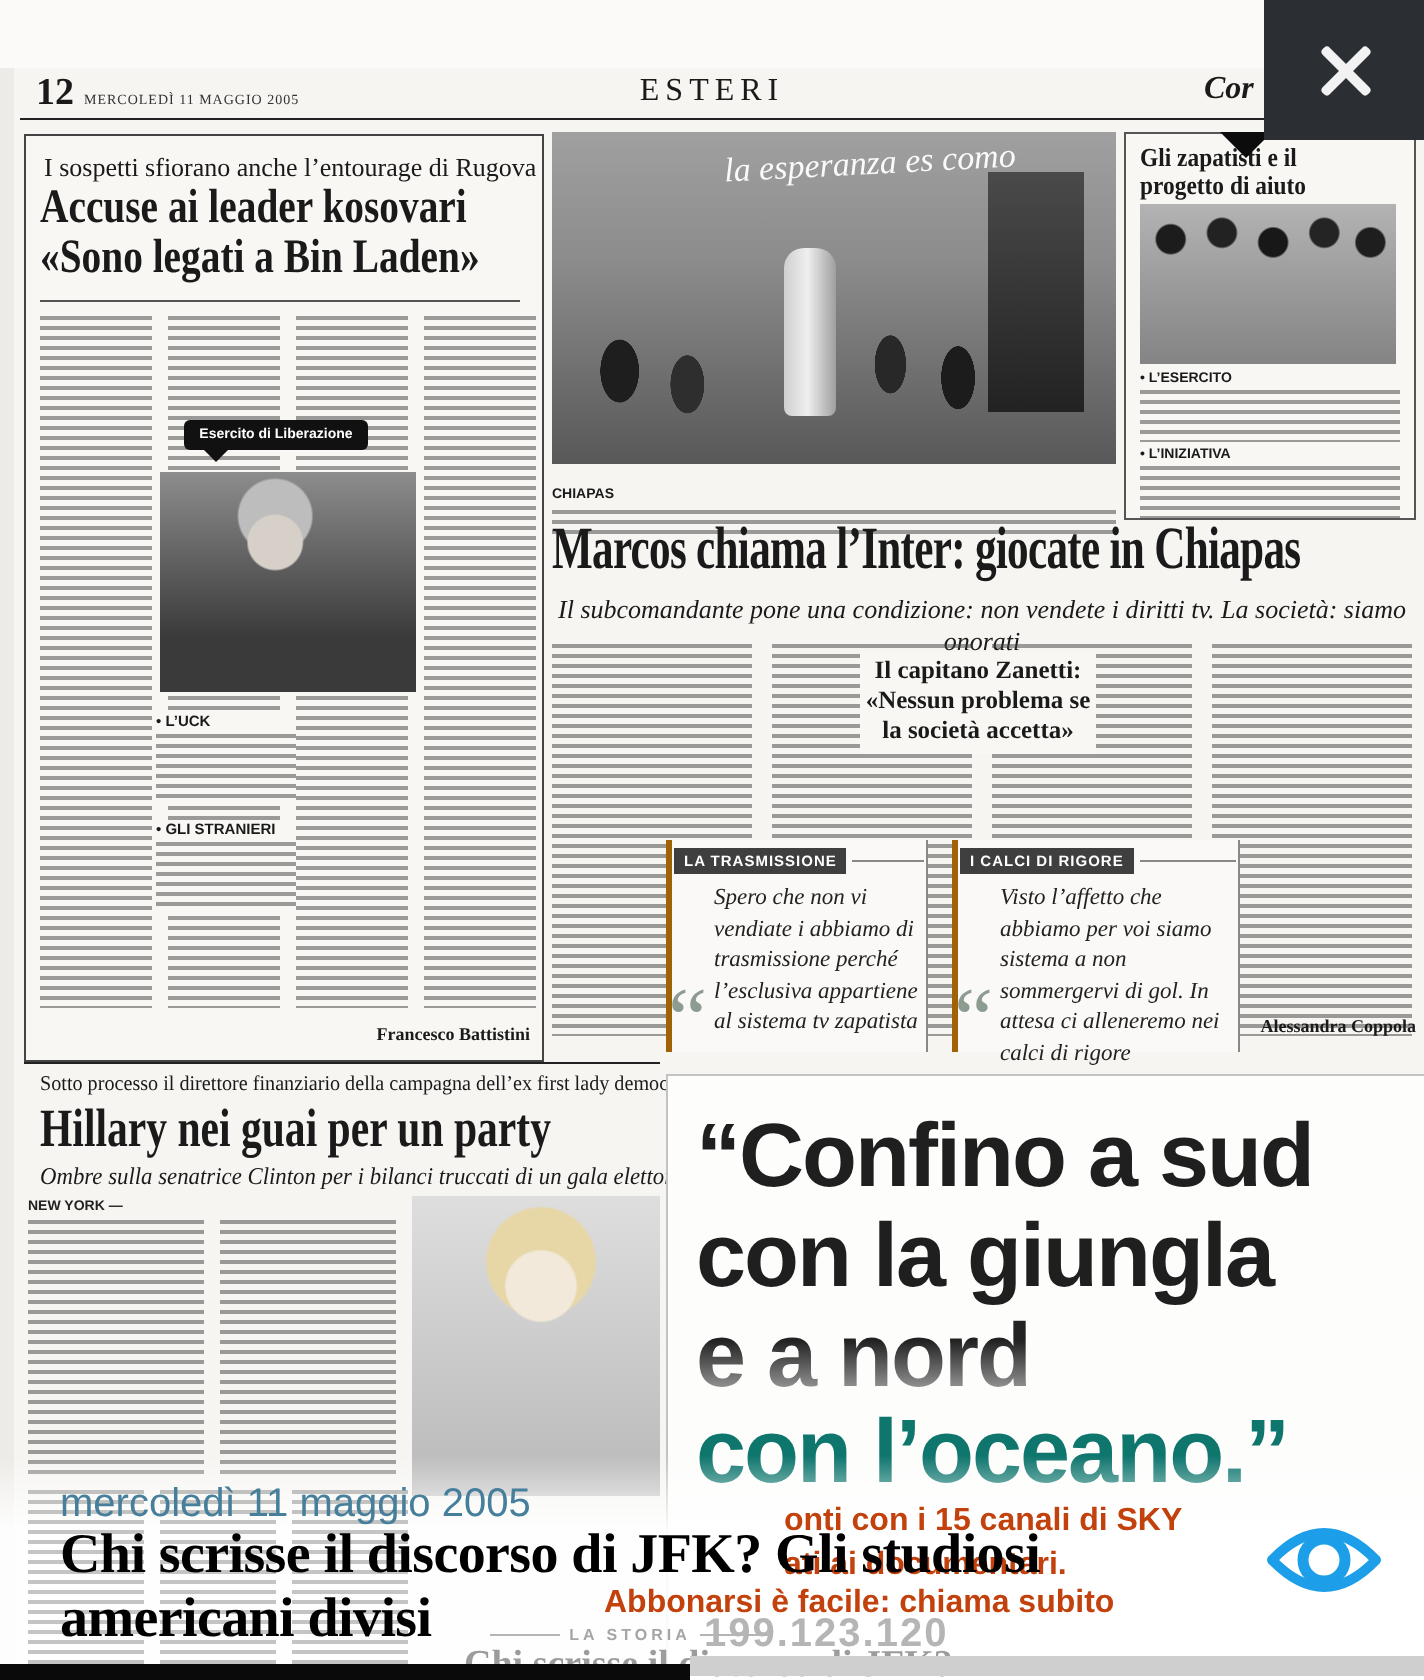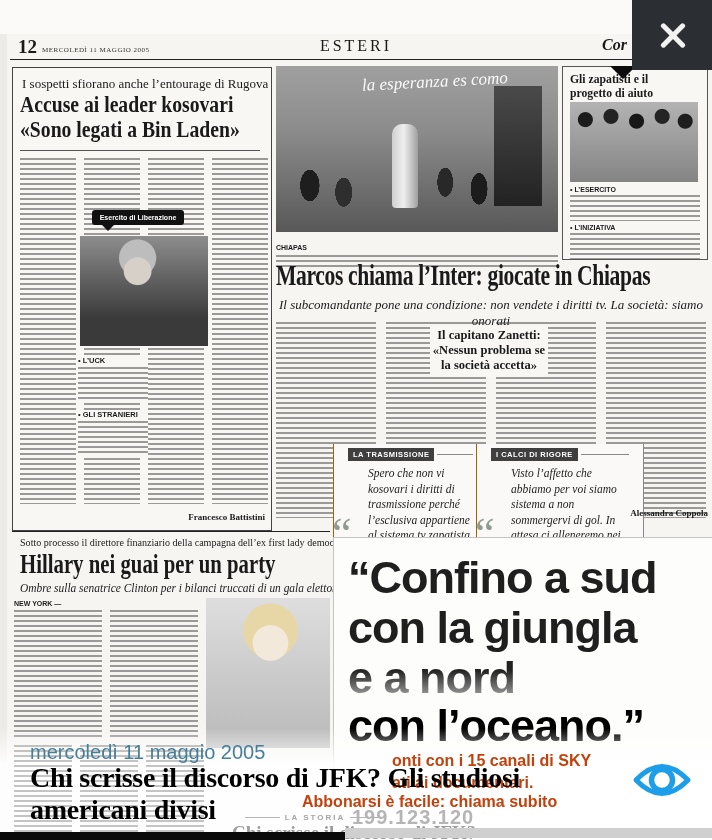--- a/index.html
+++ b/index.html
@@ -72,21 +72,21 @@
   .sbul .dot:before{content:"• ";}
   .sbul .gk{height:26px;margin-top:2px;}
 
   
   .mhead{left:276px;top:258px;font:bold 30px "Liberation Serif",serif;letter-spacing:-.5px;
          transform:scaleX(.72);transform-origin:left top;white-space:nowrap;}
   .msub{left:276px;top:297px;width:430px;text-align:center;font:italic 13px "Liberation Serif",serif;}
   .mcol{top:322px;width:100px;height:196px;}
   .minset{left:430px;top:326px;width:118px;background:#f8f7f4;text-align:center;
           font:bold 12.5px "Liberation Serif",serif;line-height:1.2;padding:2px 0 4px;}
-  .qbox{top:444px;height:98px;background:#faf9f7;border-left:1px solid #a16207;border-right:1px solid #888;padding:4px 14px;}
+  .qbox{top:420px;height:98px;background:#faf9f7;border-left:3px solid #a16207;border-right:1px solid #888;padding:4px 1px;}
   .qb1{left:333px;width:125px;}
   .qb2{left:476px;width:138px;}
   .qlabel-row{display:flex;align-items:center;}
   .qlabel{background:#3f3f3f;color:#fff;font:bold 7.5px "Liberation Sans",sans-serif;
           padding:2px 5px;letter-spacing:.5px;white-space:nowrap;}
   .qline{flex:1;height:1px;background:#888;margin-left:3px;}
   .qtext{position:relative;margin-top:5px;padding-left:20px;font:italic 11.5px "Liberation Serif",serif;line-height:1.35;color:#222;}
   .qmark{position:absolute;left:-2px;bottom:-6px;font:44px "Liberation Serif",serif;color:#8d9b90;line-height:1;}
   .mbyline{left:608px;top:508px;width:100px;text-align:right;font:bold 9px "Liberation Serif",serif;}
 
@@ -103,21 +103,21 @@
   .hphoto{left:206px;top:598px;width:124px;height:150px;
      background:radial-gradient(circle at 52% 30%, #f2e9da 0 14%, rgba(0,0,0,0) 15%),
                 radial-gradient(circle at 52% 22%, #e7d6a6 0 20%, rgba(0,0,0,0) 21%),
                 linear-gradient(#dedede,#b9b9b9);}
 
   
   .adbox{left:333px;top:537px;width:379px;height:303px;background:#fdfdfc;border:1px solid #c3c3c3;border-right:none;}
   .adq{left:348px;width:360px;font:bold 45px "Liberation Sans",sans-serif;letter-spacing:-1px;white-space:nowrap;}
   .adq1,.adq2{color:#1f1f1f;}
   .adq3{background:linear-gradient(#222 35%,#a8a8a8 90%);-webkit-background-clip:text;background-clip:text;color:transparent;}
-  .adq4{color:#000000;}
+  .adq4{color:#0f766e;}
 
   
   .fade-layer{z-index:6;}
   .adcopy{font:bold 16px "Liberation Sans",sans-serif;color:#c2410c;white-space:nowrap;}
   .adphone{font:bold 20px "Liberation Sans",sans-serif;color:#b5b5b5;letter-spacing:1px;}
   .bn-label{left:240px;top:813px;width:150px;display:flex;align-items:center;color:#a5a5a5;
             font:bold 8px "Liberation Sans",sans-serif;letter-spacing:2px;}
   .bn-label .rule{flex:1;height:1px;background:#b5b5b5;margin:0 5px;}
   .bn-head{left:232px;top:822px;font:bold 19px "Liberation Serif",serif;color:#9c9c9c;white-space:nowrap;}
   .graybar{left:345px;top:828px;width:367px;height:10px;background:#cfcfcf;}
@@ -208,21 +208,21 @@
     <div class="abs minset">
       <div>Il capitano Zanetti:</div>
       <div>«Nessun problema se</div>
       <div>la società accetta»</div>
     </div>
     <div class="abs qbox qb1">
       <div class="qlabel-row">
         <span class="qlabel">LA TRASMISSIONE</span>
         <span class="qline"></span>
       </div>
-      <div class="qtext">Spero che non vi kosovari i diritti di trasmissione perché l’esclusiva appartiene al sistema tv zapatista</div>
+      <div class="qtext">Spero che non vi vendiate i abbiamo di trasmissione perché l’esclusiva appartiene al sistema tv zapatista</div>
       <div class="qmark">“</div>
     </div>
     <div class="abs qbox qb2">
       <div class="qlabel-row">
         <span class="qlabel">I CALCI DI RIGORE</span>
         <span class="qline"></span>
       </div>
       <div class="qtext">Visto l’affetto che abbiamo per voi siamo sistema a non sommergervi di gol. In attesa ci alleneremo nei calci di rigore</div>
       <div class="qmark">“</div>
     </div>

